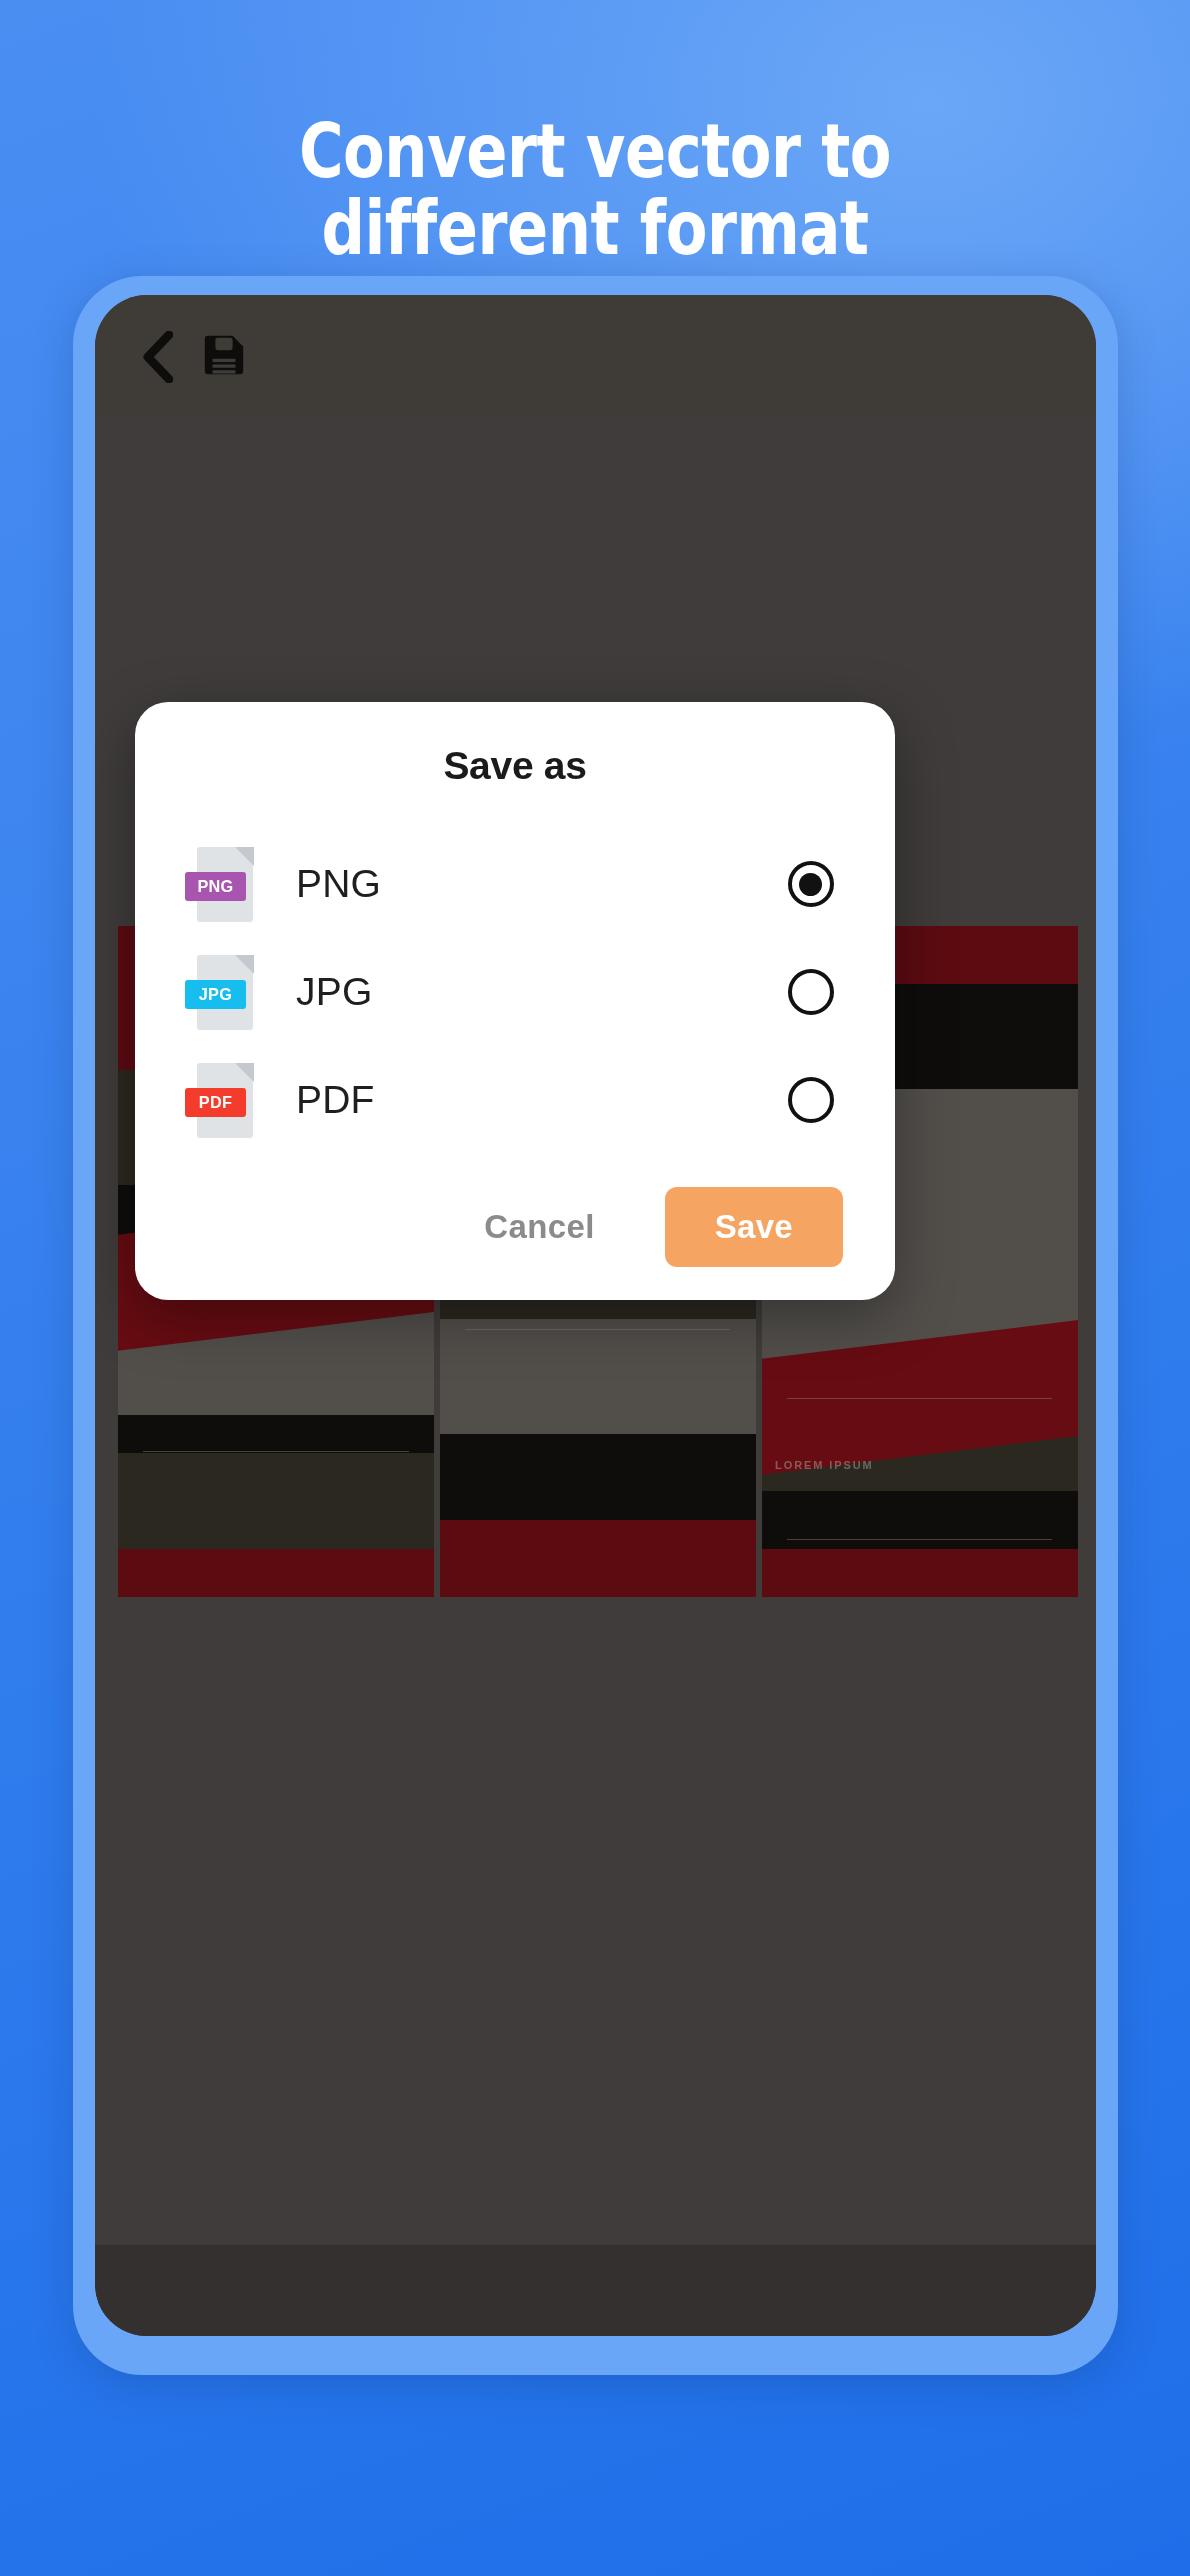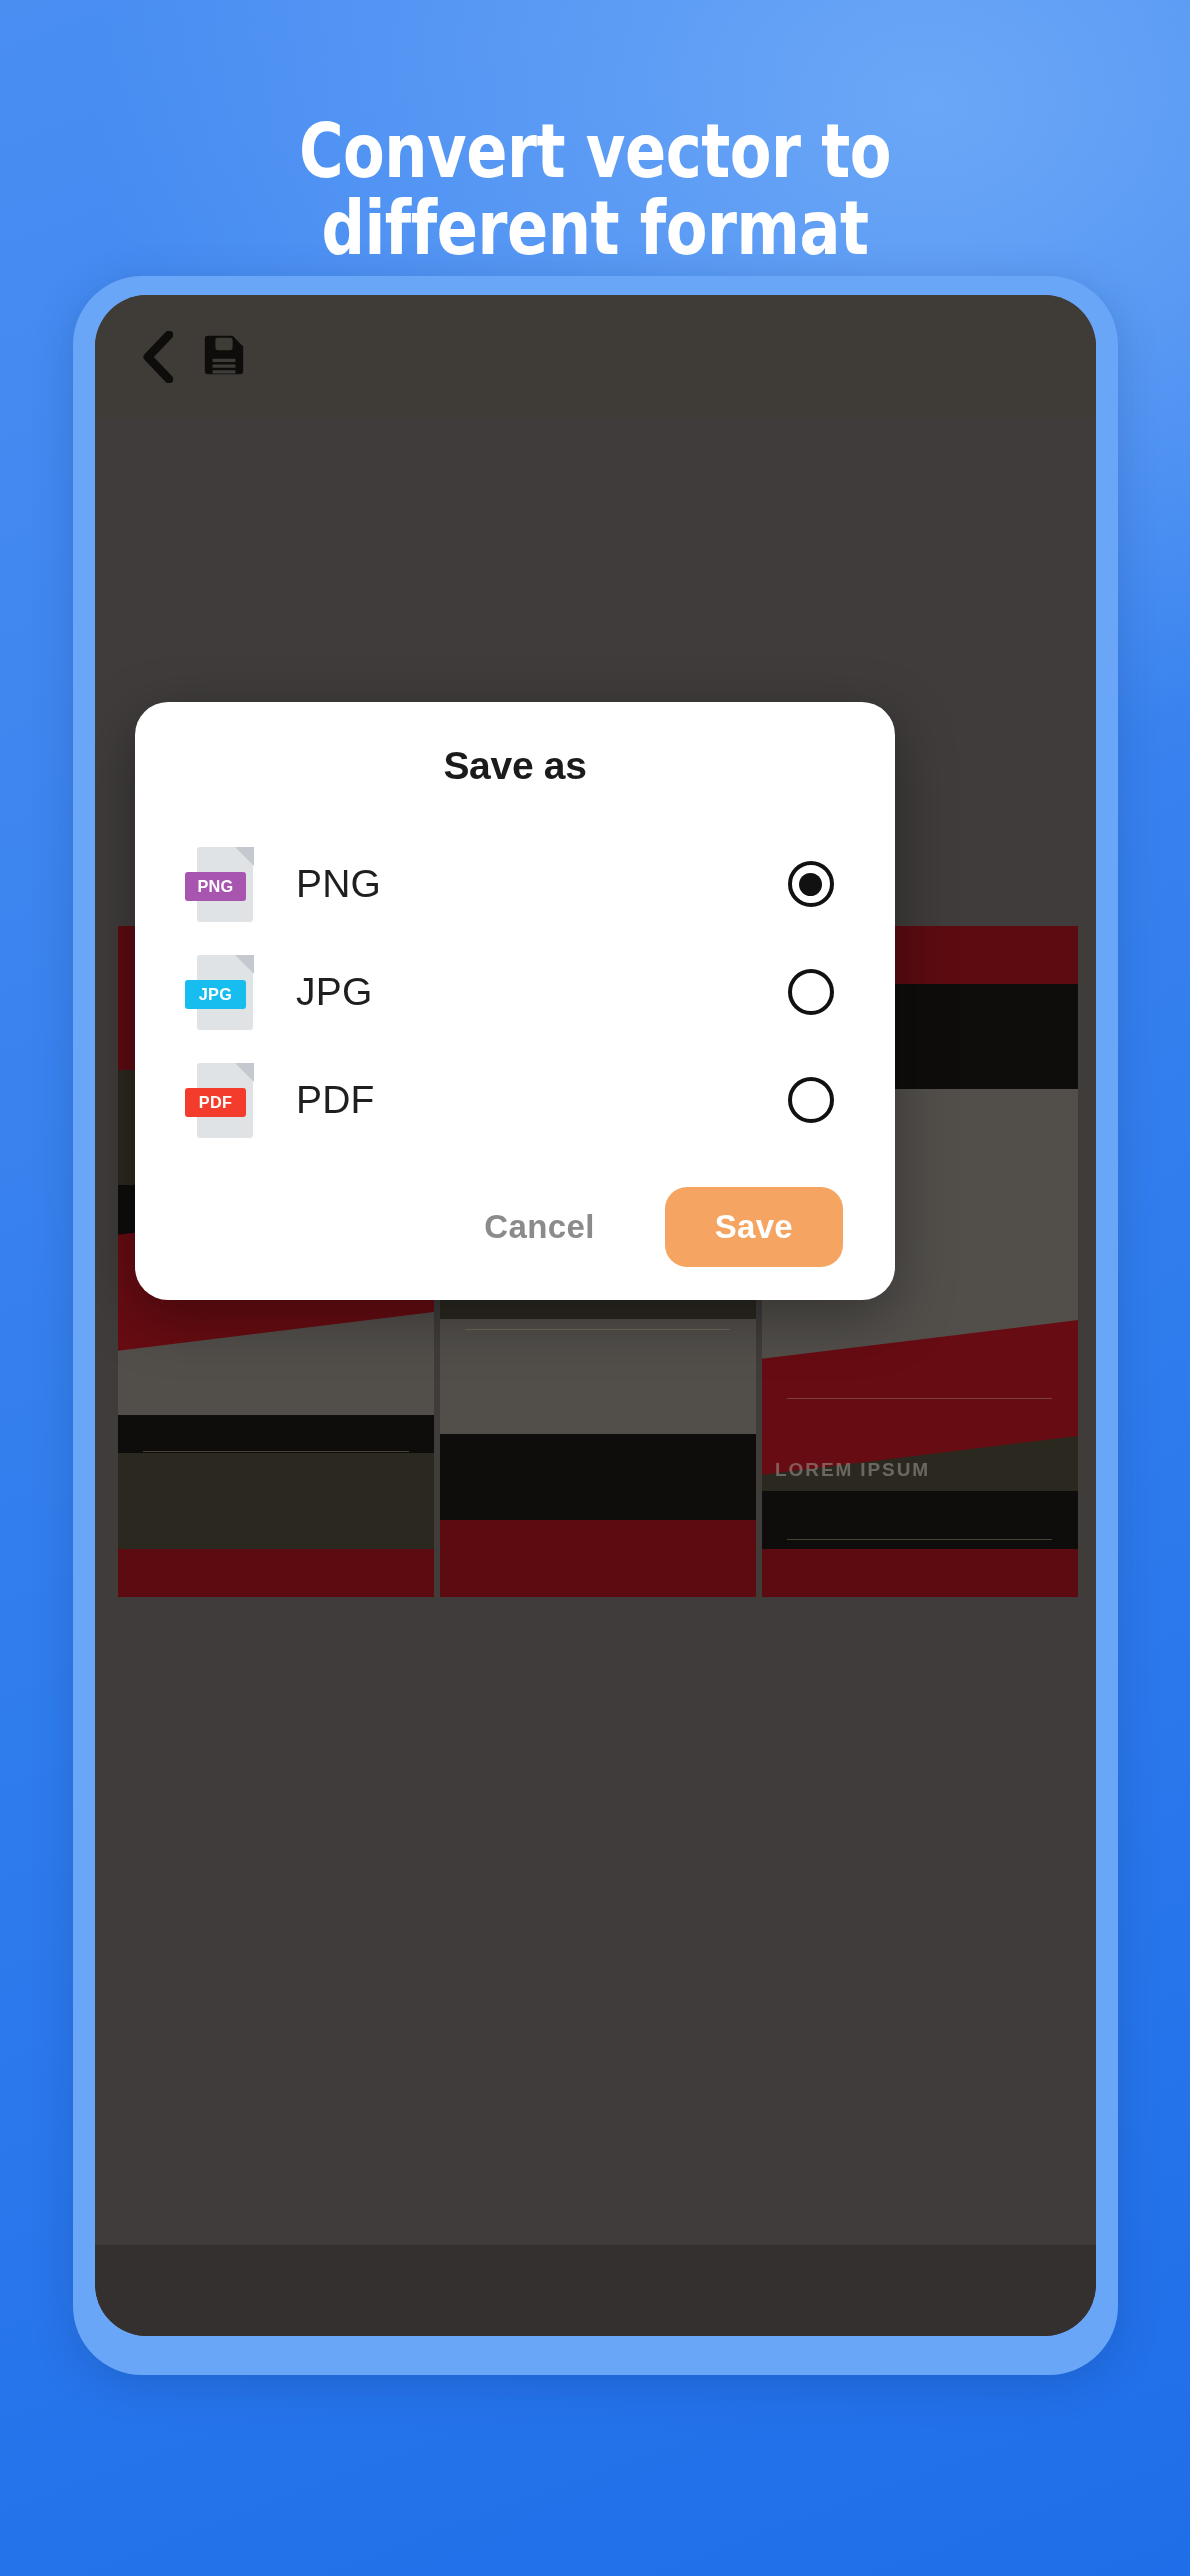--- a/index.html
+++ b/index.html
@@ -167,21 +167,21 @@
   .hairline {
     position: absolute;
     left: 8%;
     width: 84%;
     height: 1px;
     background: rgba(200,180,140,0.45);
   }
   .lorem {
     position: absolute;
     color: rgba(215,210,200,0.55);
-    font-size: 19px;
+    font-size: 11px;
     letter-spacing: 1.9px;
     font-weight: 600;
   }
   .bottom-strip {
     position: absolute;
     left: 0;
     bottom: 0;
     width: 1001px;
     height: 92px;
     background: #454240;
@@ -306,21 +306,21 @@
     padding: 9.6px 5.8px;
     cursor: pointer;
   }
   .btn-save {
     border: none;
     font-family: inherit;
     font-size: 33px;
     font-weight: 600;
     color: #ffffff;
     background: #f5a461;
-    border-radius: 22px;
+    border-radius: 12px;
     padding: 21px 50px;
     letter-spacing: 0.3px;
     cursor: pointer;
   }
 </style>
 </head>
 <body>
 
 <div class="promo">
 

